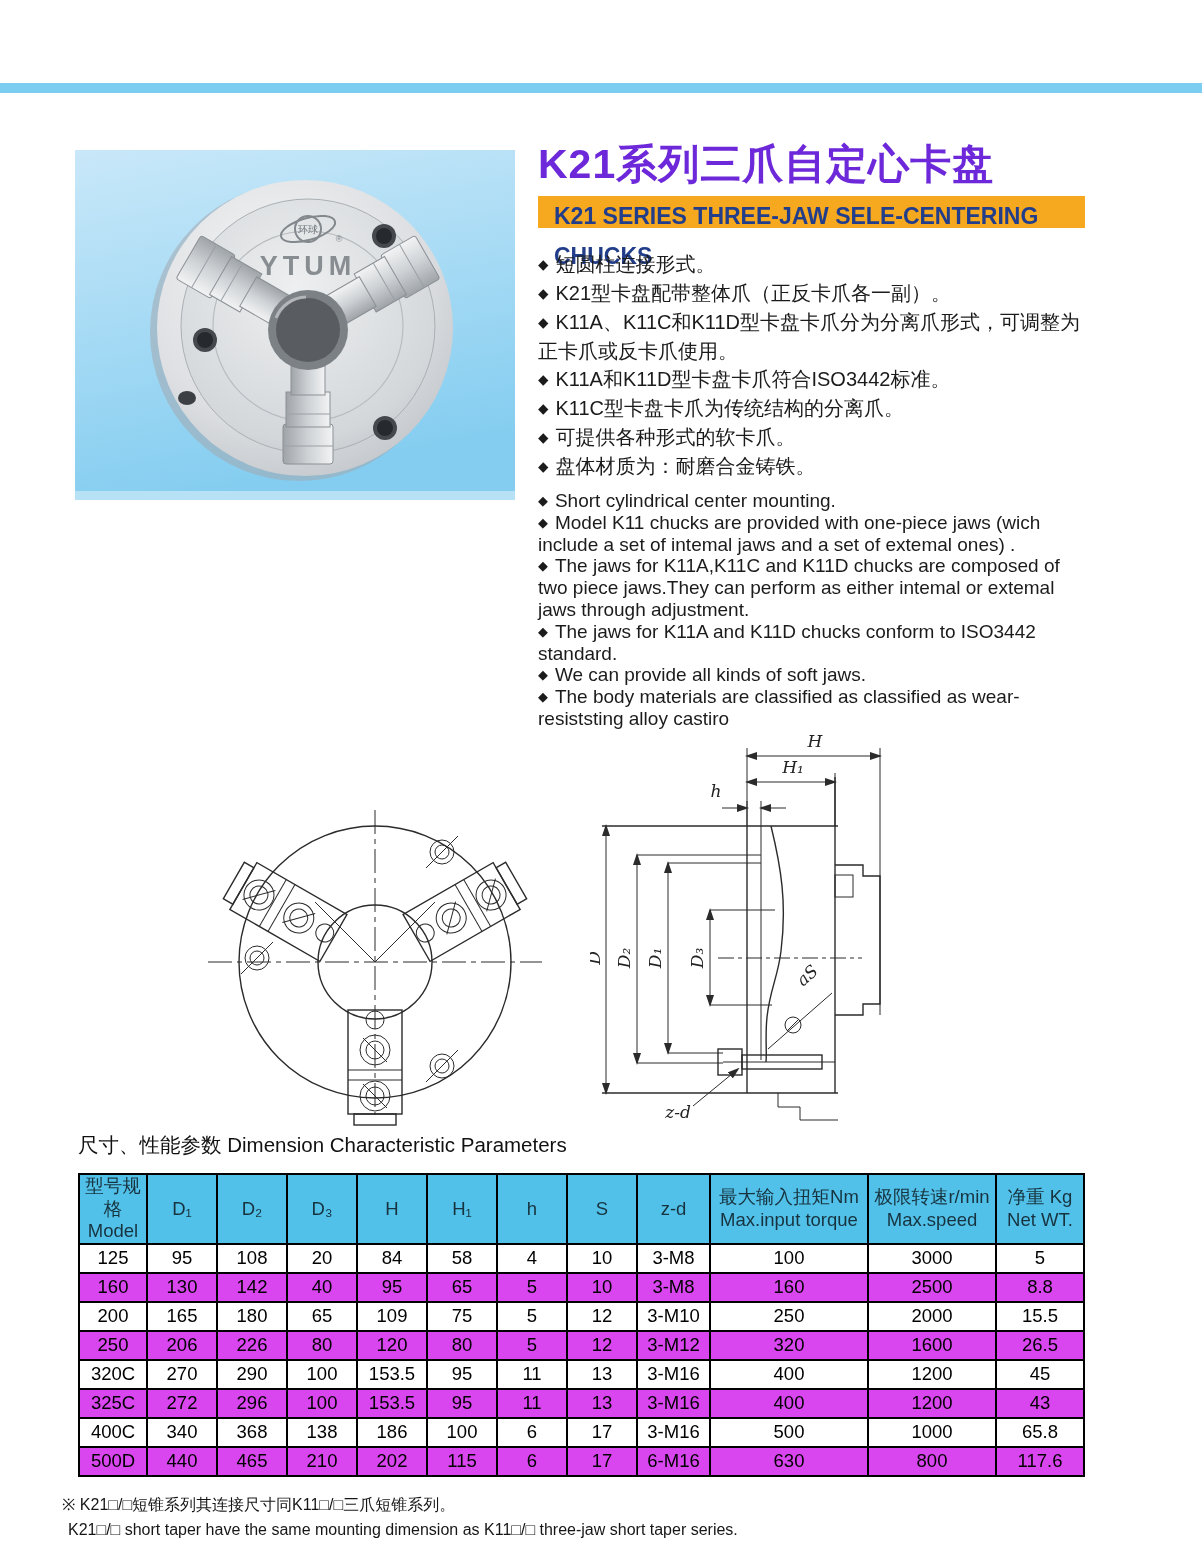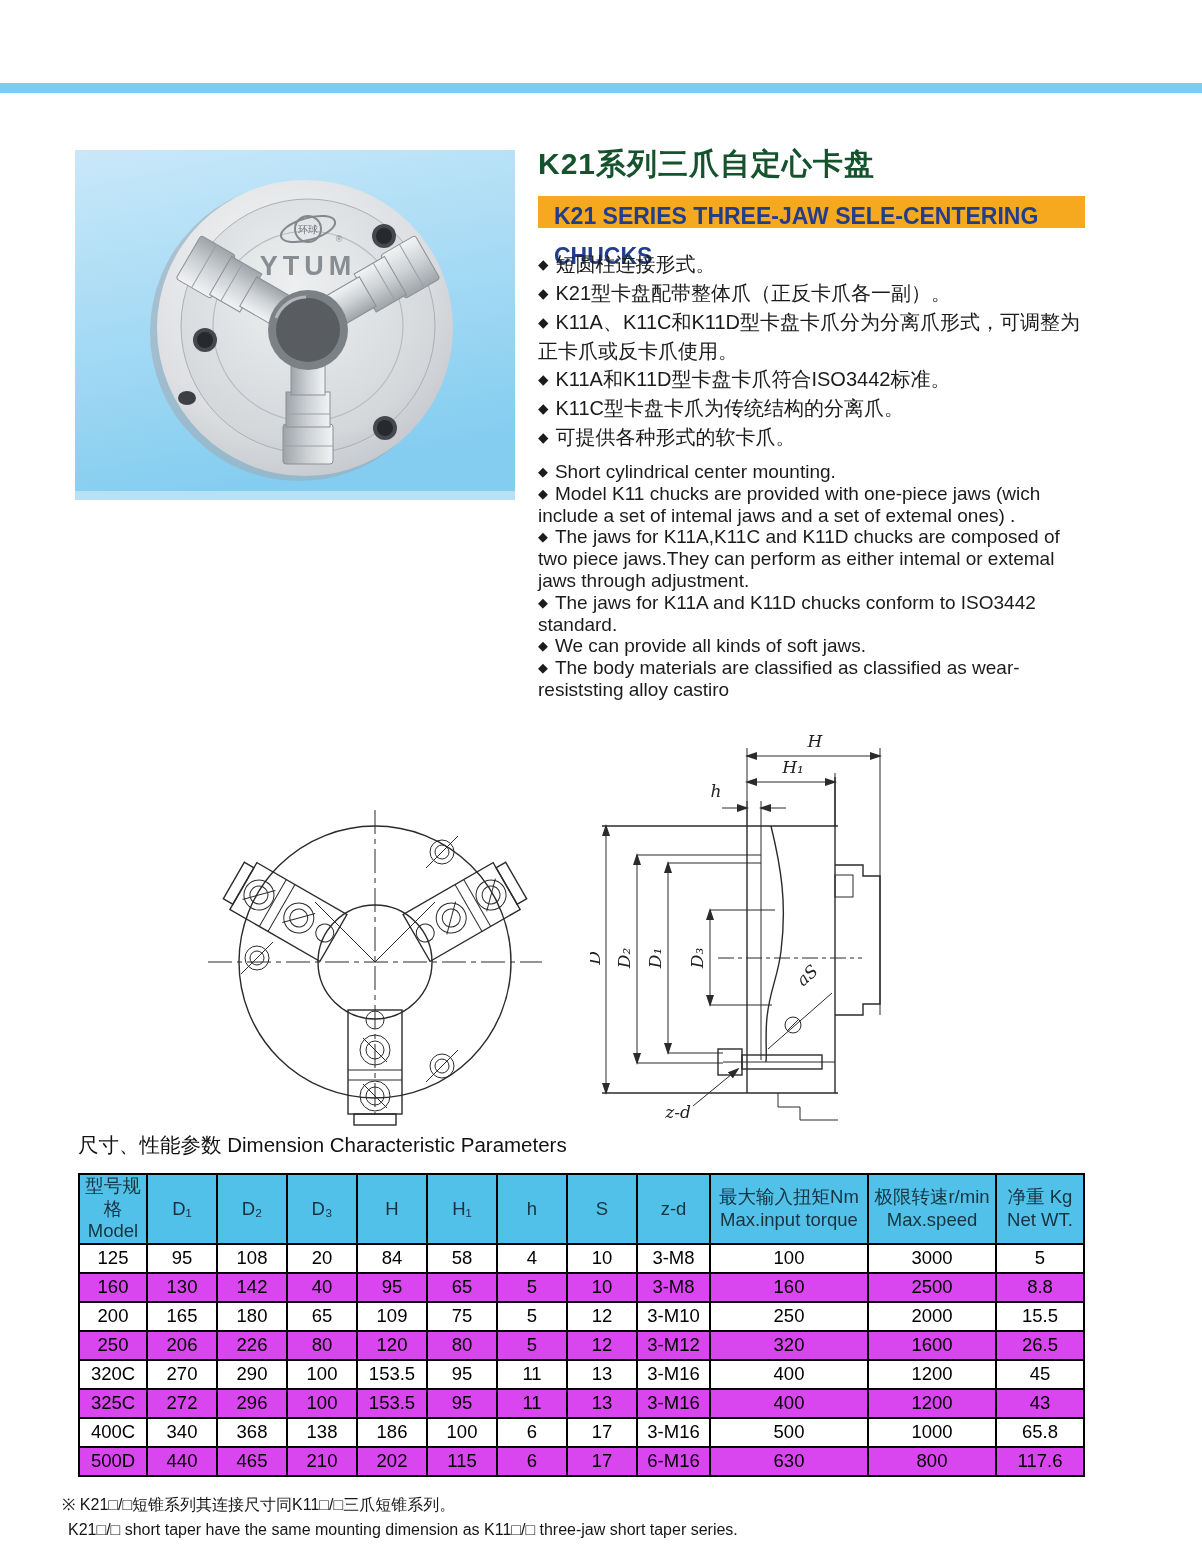--- a/index.html
+++ b/index.html
@@ -3,21 +3,21 @@
 <meta charset="utf-8">
 <style>
   html,body{margin:0;padding:0;}
   #page{position:relative;width:1202px;height:1558px;background:#ffffff;overflow:hidden;
         font-family:"Liberation Sans",sans-serif;color:#1c1c1c;}
   .top-bar{position:absolute;left:0;top:83px;width:1202px;height:10px;background:#7bcdf1;}
 
   .photo{position:absolute;left:75px;top:140px;width:440px;height:350px;margin-top:10px;}
 
   .right-col{position:absolute;left:538px;top:143px;width:547px;}
-  .title-cn{font-size:30px;font-weight:bold;color:#14532d;letter-spacing:1px;line-height:42px;margin:0;}
+  .title-cn{font-size:41px;font-weight:bold;color:#6d28d9;letter-spacing:1px;line-height:42px;margin:0;}
   .banner{margin-top:11px;height:32px;background:#f6a81f;color:#223e8b;
           font-size:23px;font-weight:bold;line-height:40px;padding-left:16px;box-sizing:border-box;}
   ul.features{margin:0;padding:0;list-style:none;}
   ul.features-cn{margin-top:22px;font-size:20px;line-height:28px;color:#1b1b1b;}
   ul.features-en{margin-top:9px;font-size:19px;line-height:21.8px;color:#1b1b1b;}
   ul.features li::before{content:"◆";font-size:0.68em;margin-right:7px;vertical-align:2px;}
 
   .draw-left{position:absolute;left:160px;top:790px;}
   .draw-right{position:absolute;left:590px;top:715px;}
   .tech{stroke:#2b2b2b;fill:none;stroke-width:1.4;}
@@ -126,20 +126,21 @@
   <div class="right-col">
     <h1 class="title-cn">K21系列三爪自定心卡盘</h1>
     <div class="banner">K21 SERIES THREE-JAW SELE-CENTERING CHUCKS</div>
     <ul class="features features-cn">
         <li>短圆柱连接形式。</li>
         <li>K21型卡盘配带整体爪（正反卡爪各一副）。</li>
         <li>K11A、K11C和K11D型卡盘卡爪分为分离爪形式，可调整为正卡爪或反卡爪使用。</li>
         <li>K11A和K11D型卡盘卡爪符合ISO3442标准。</li>
         <li>K11C型卡盘卡爪为传统结构的分离爪。</li>
         <li>可提供各种形式的软卡爪。</li>
+        <li>盘体材质为：耐磨合金铸铁。</li>
       </ul>
     <ul class="features features-en">
         <li>Short cylindrical center mounting.</li>
         <li>Model K11 chucks are provided with one-piece jaws (wich include a set of intemal jaws and a set of extemal ones) .</li>
         <li>The jaws for K11A,K11C and K11D chucks are composed of two piece jaws.They can perform as either intemal or extemal jaws through adjustment.</li>
         <li>The jaws for K11A and K11D chucks conform to ISO3442 standard.</li>
         <li>We can provide all kinds of soft jaws.</li>
         <li>The body materials are classified as classified as wear-resiststing alloy castiro</li>
       </ul>
   </div>

